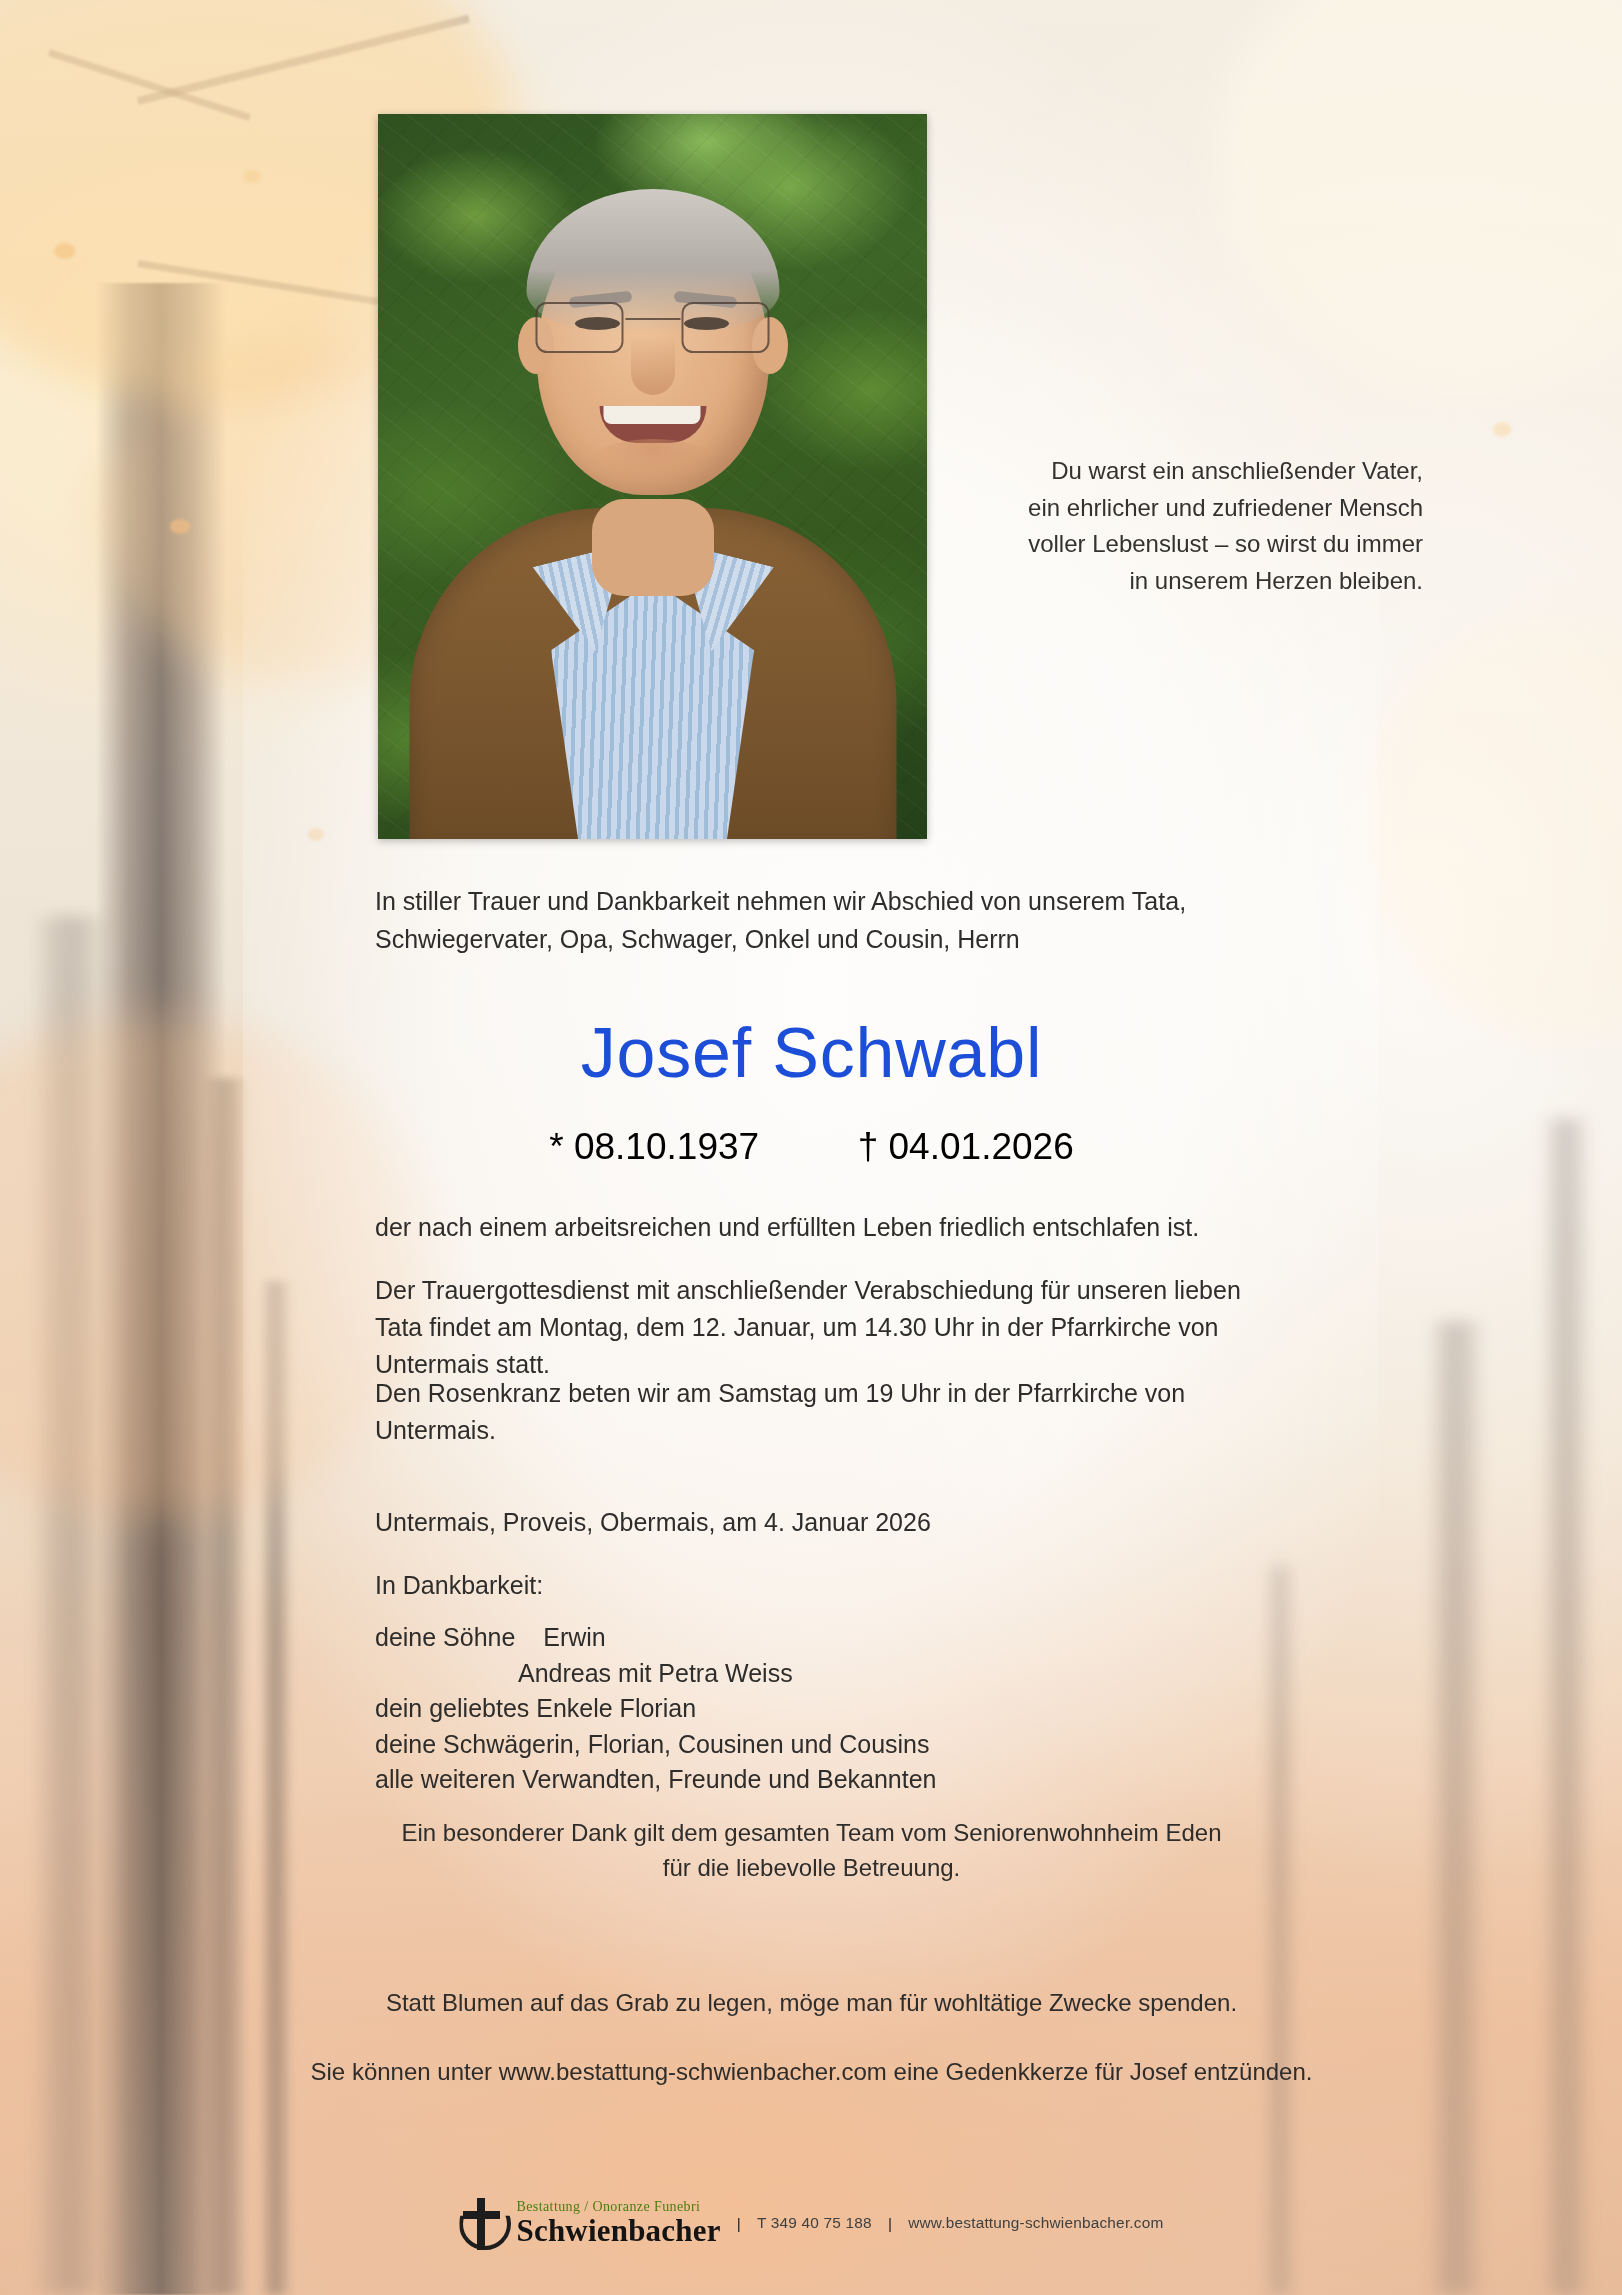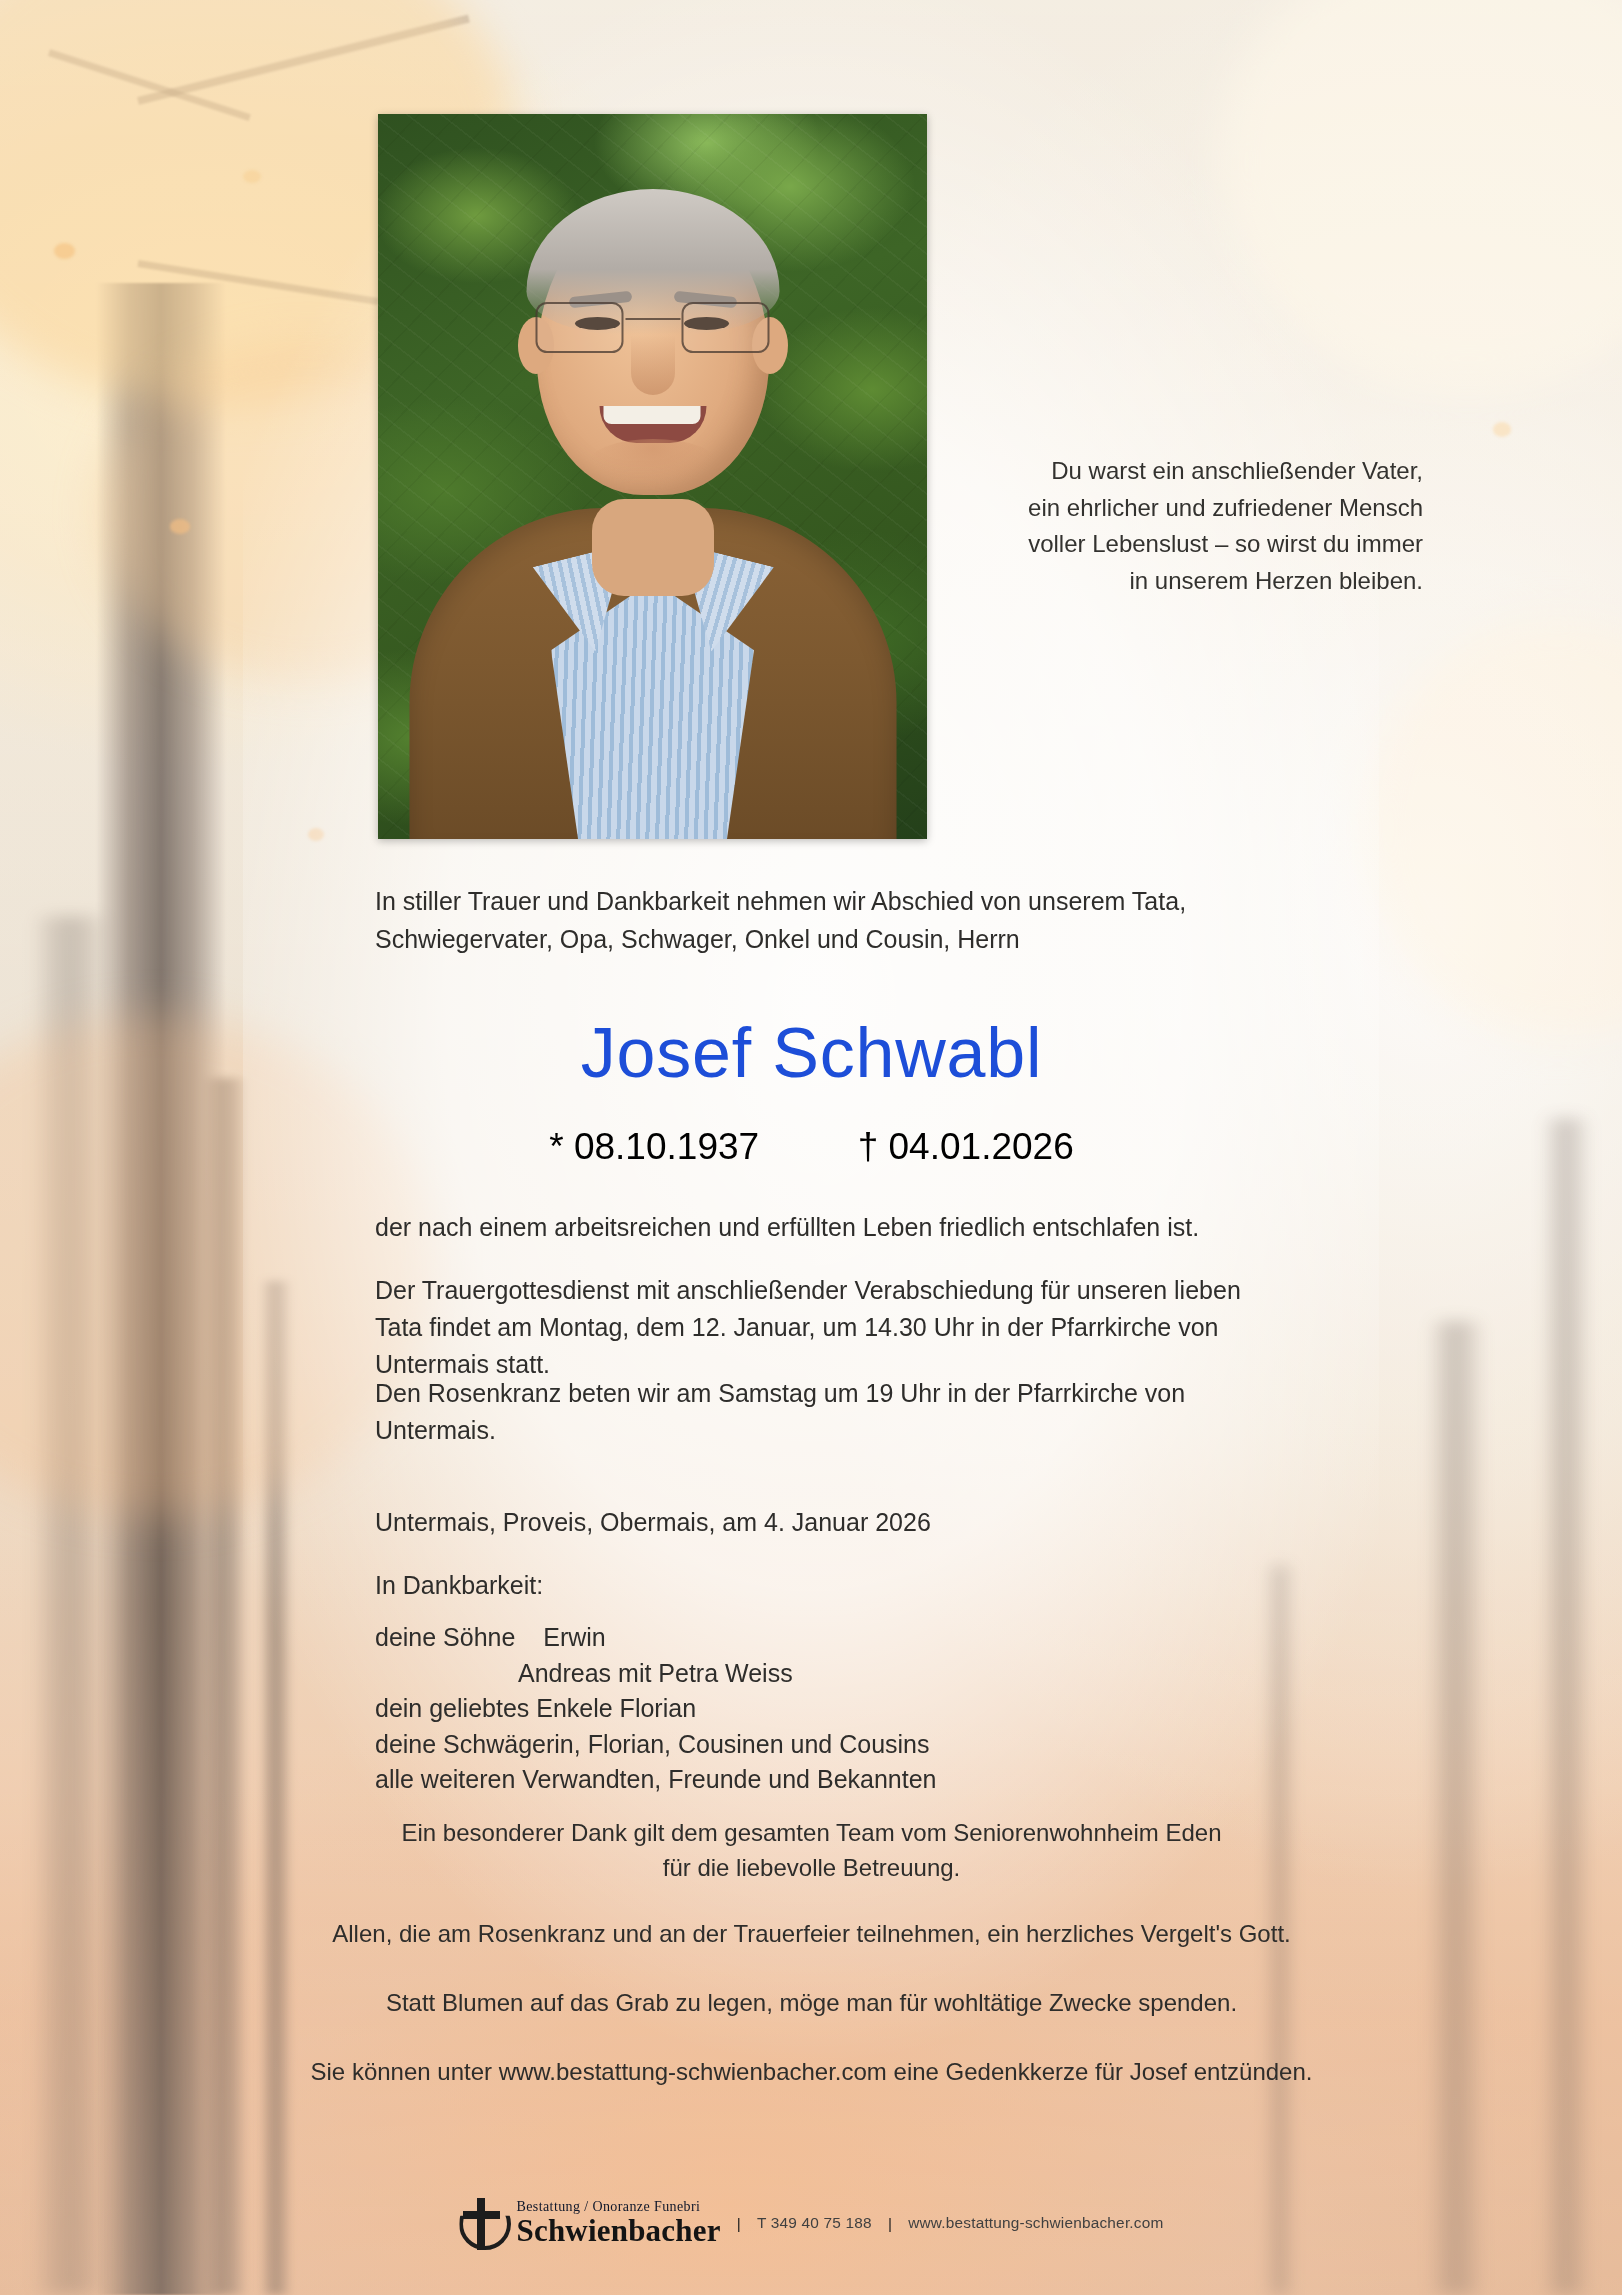--- a/index.html
+++ b/index.html
@@ -373,21 +373,21 @@
     width: 44px; height: 44px;
     border: 4.9px solid #1d1d1d;
     border-radius: 50%;
     clip-path: polygon(0 34%, 100% 34%, 100% 100%, 0 100%);
   }
   .logo-text { line-height: 1.05; }
   .logo-sub {
     font-size: 14px;
     letter-spacing: 0.4px;
     font-family: "Liberation Serif", serif;
-    color: #0f172a;
+    color: #4d7c0f;
   }
   .logo-name {
     font-size: 31px;
     font-weight: bold;
     font-family: "Liberation Serif", serif;
     letter-spacing: 0.2px;
     color: #141414;
   }
   .footer-contact {
     font-size: 15.4px;
@@ -500,21 +500,20 @@
       </div>
       <div>dein geliebtes Enkele Florian</div>
       <div>deine Schwägerin, Florian, Cousinen und Cousins</div>
       <div>alle weiteren Verwandten, Freunde und Bekannten</div>
     </div>
 
     <div class="centered" style="top:1816px;">
       <div>Ein besonderer Dank gilt dem gesamten Team vom Seniorenwohnheim Eden</div>
       <div>für die liebevolle Betreuung.</div>
     </div>
-    <div class="centered" style="top:1917px;">Allen, die am Rosenkranz und an der Trauerfeier teilnehmen, ein herzliches Vergelt's Gott.</div>
     <div class="centered" style="top:1986px;">Statt Blumen auf das Grab zu legen, möge man für wohltätige Zwecke spenden.</div>
     <div class="centered" style="top:2055px;">Sie können unter www.bestattung-schwienbacher.com eine Gedenkkerze für Josef entzünden.</div>
 
     <div class="footer">
       <div class="logo-cross">
         <div class="ring"></div>
         <div class="v"></div>
         <div class="h"></div>
       </div>
       <div class="logo-text">

